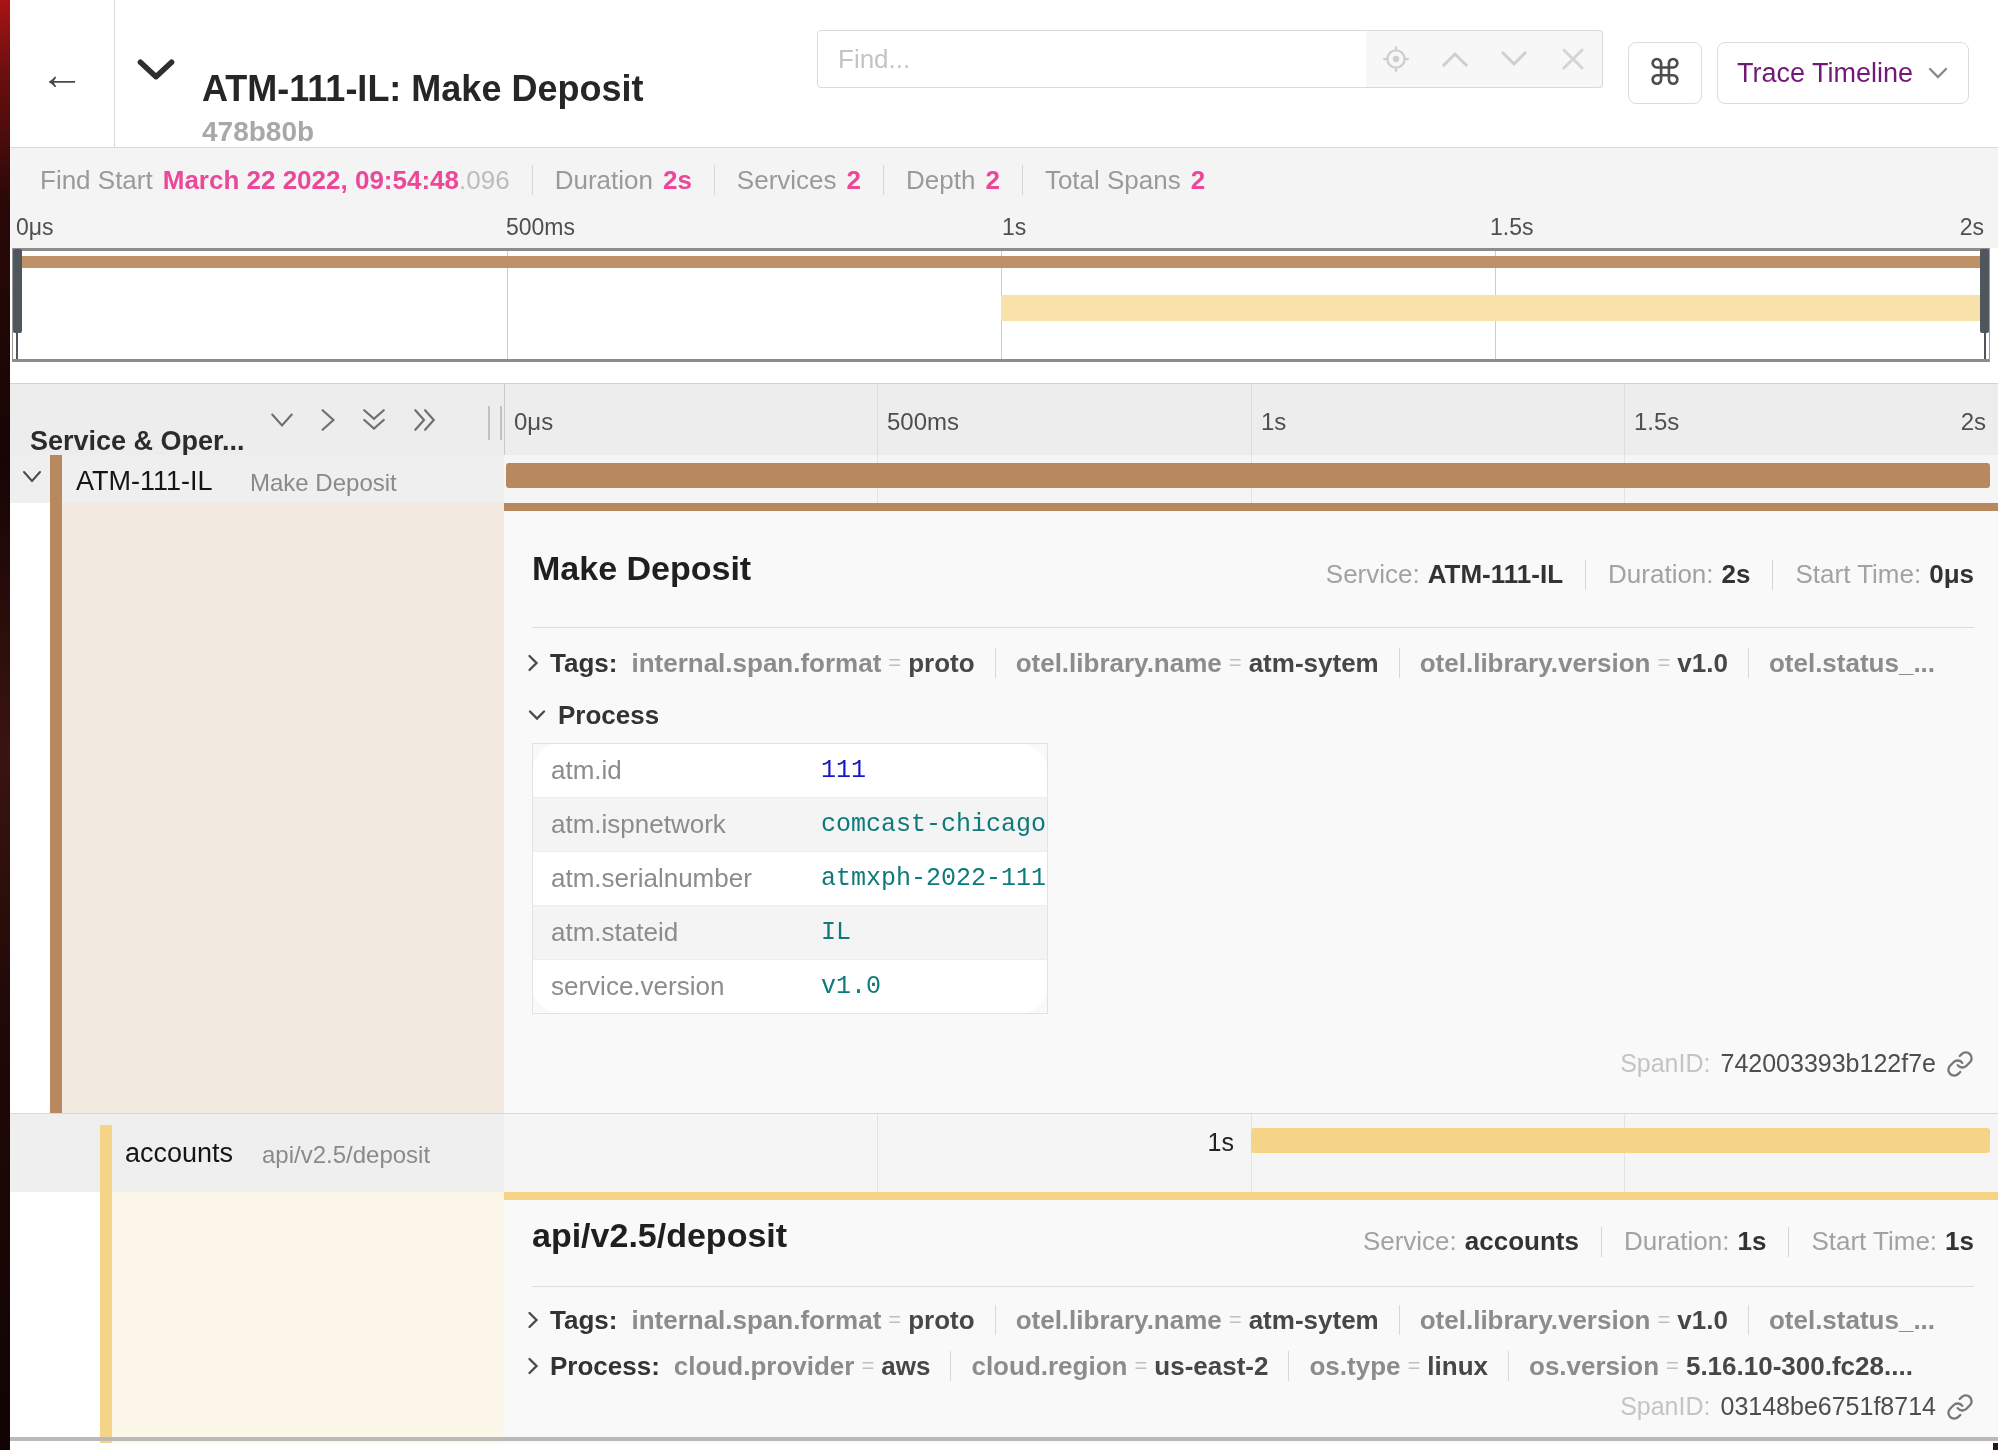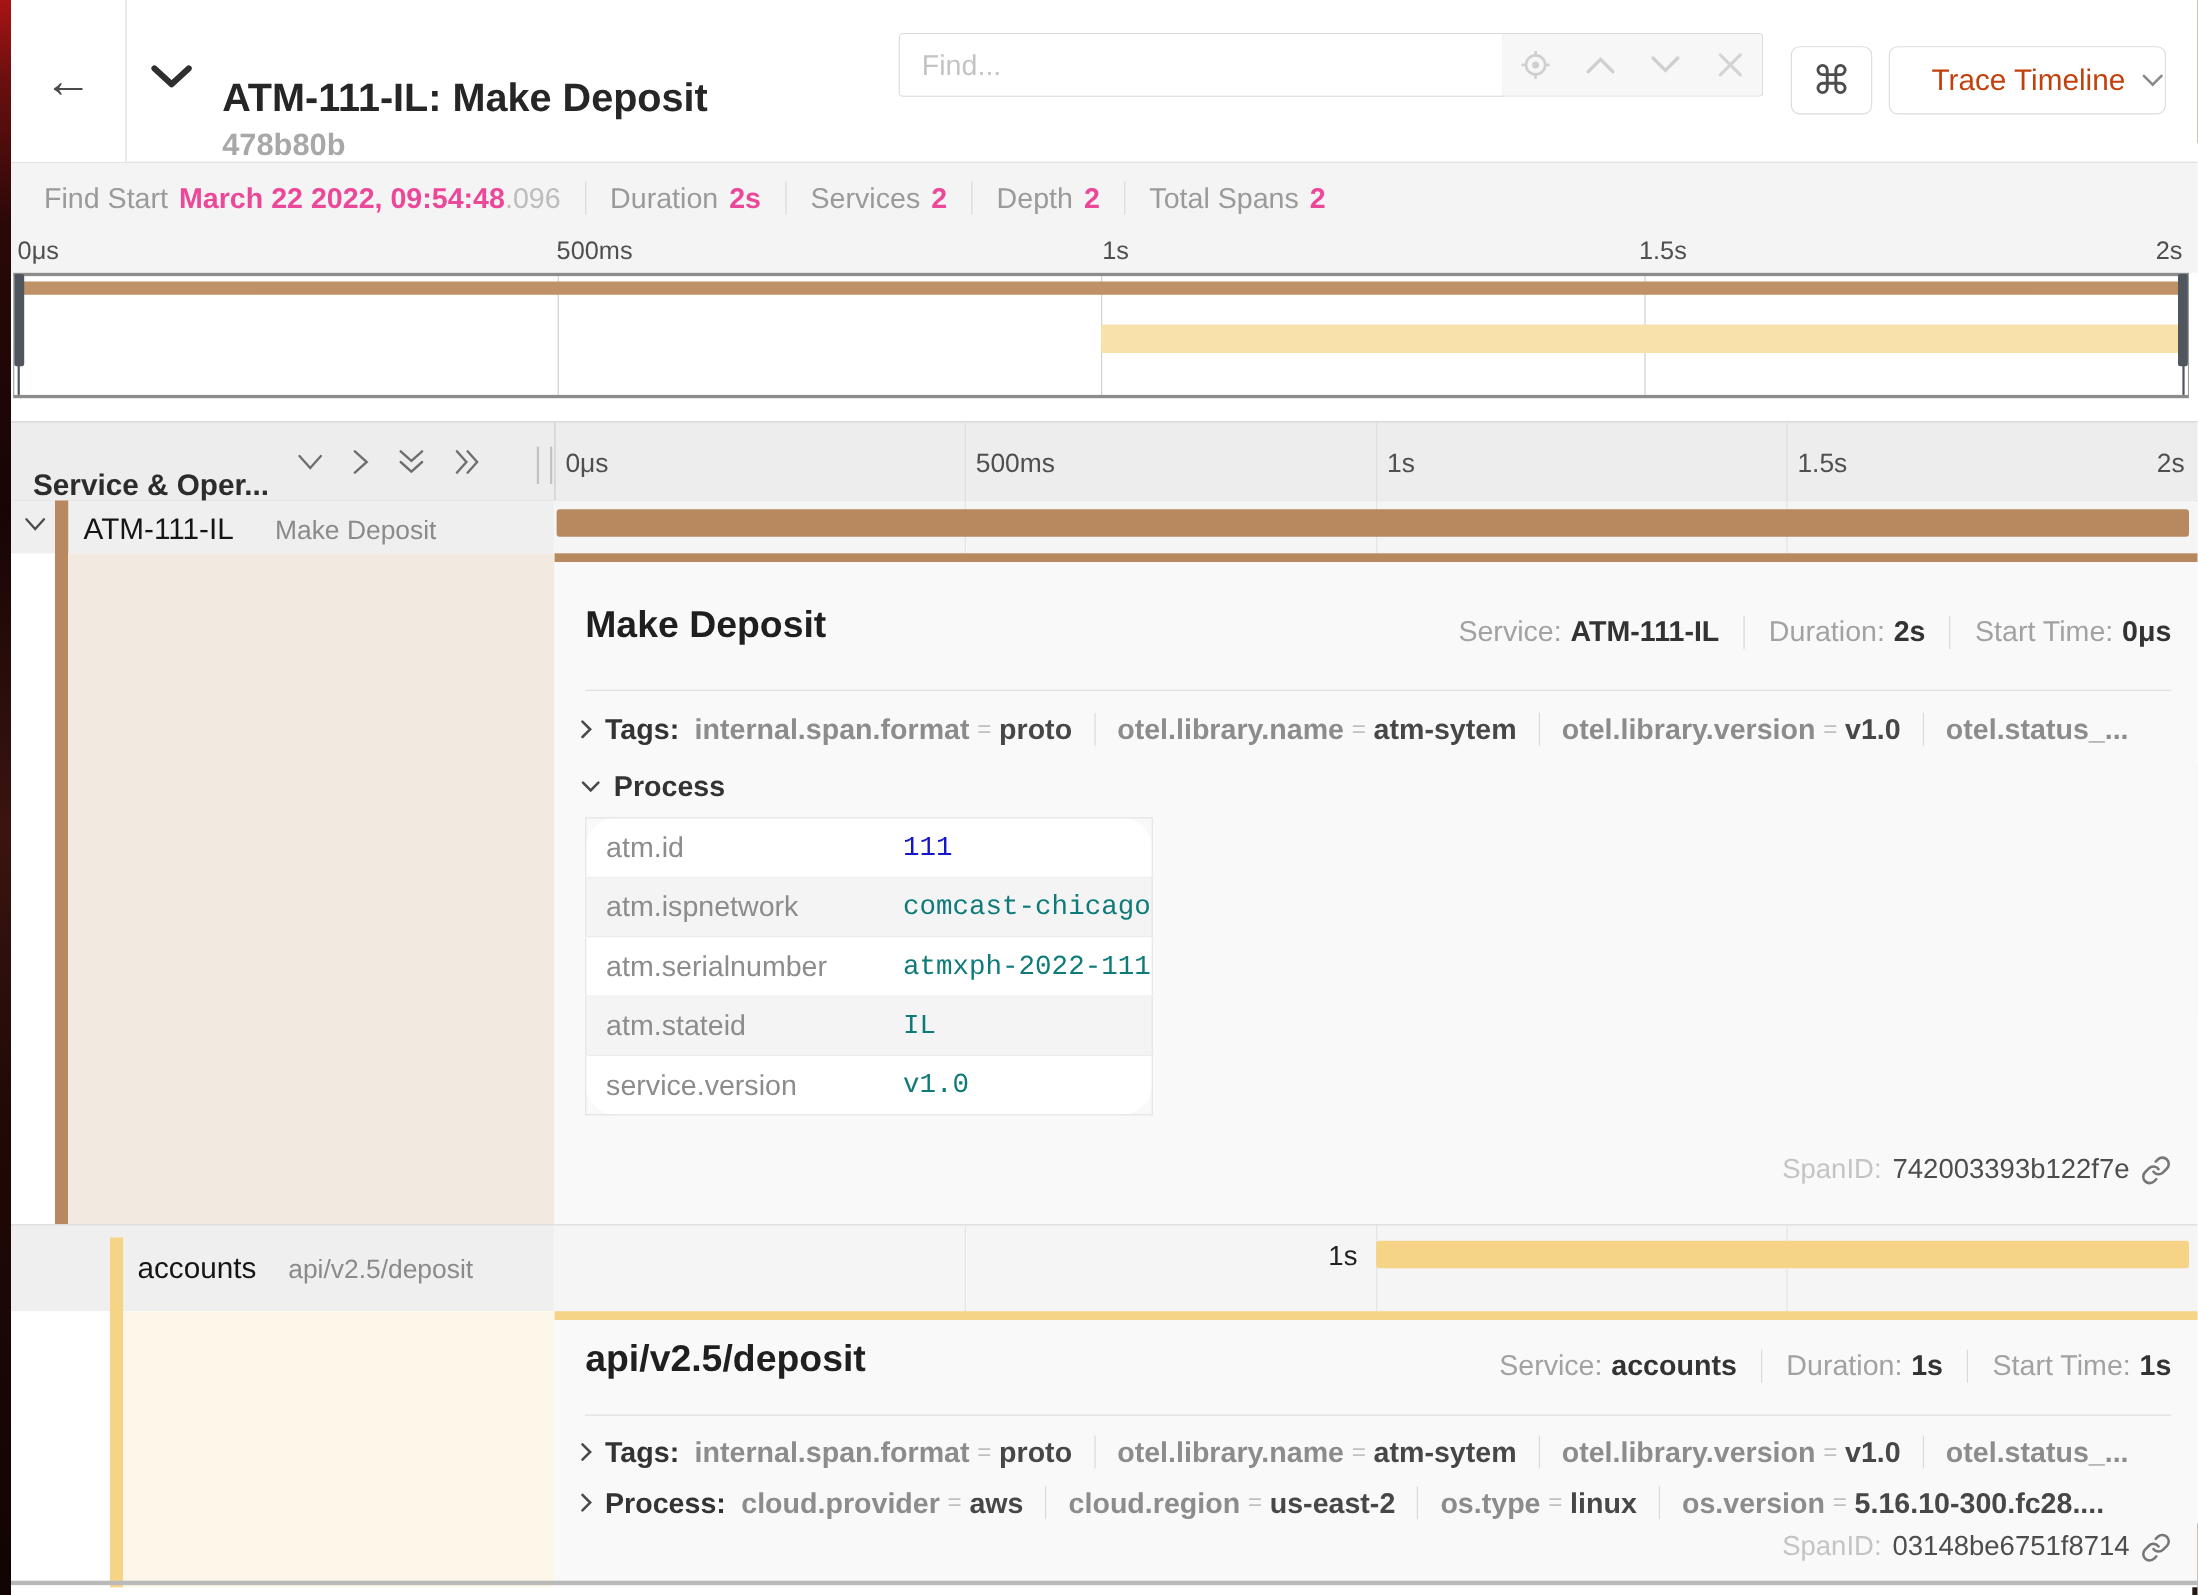--- a/index.html
+++ b/index.html
@@ -20,21 +20,21 @@
   .t-subtitle{font-size:28px;font-weight:bold;color:#a8a8a8;margin-top:6px;}
   .find-input{left:807px;top:30px;width:550px;height:58px;box-sizing:border-box;border:1px solid #d9d9d9;
     border-radius:4px 0 0 4px;font-size:26px;padding:0 20px;color:#444;outline:none;font-family:"Liberation Sans",sans-serif;}
   .find-input::placeholder{color:#c4c4c4;}
   .search-controls{left:1356px;top:30px;width:237px;height:58px;box-sizing:border-box;background:#f7f7f7;
     border:1px solid #d9d9d9;border-left:none;border-radius:0 4px 4px 0;display:flex;align-items:center;justify-content:space-around;}
   .sc-btn{display:flex;align-items:center;justify-content:center;width:44px;height:44px;cursor:pointer;}
   .cmd-btn{left:1618px;top:42px;width:72px;height:60px;border:1px solid #dcdcdc;border-radius:8px;background:#fff;
     display:flex;align-items:center;justify-content:center;font-size:36px;color:#4d4d4d;cursor:pointer;}
   .tt-btn{left:1707px;top:42px;width:250px;height:60px;border:1px solid #dcdcdc;border-radius:8px;background:#fff;
-    display:flex;align-items:center;justify-content:flex-end;gap:14px;font-size:27px;color:#c2410c;cursor:pointer;}
+    display:flex;align-items:center;justify-content:center;gap:14px;font-size:27px;color:#701a75;cursor:pointer;}
 
   
   .topgray{left:10px;top:148px;right:0;height:100px;background:#f4f4f4;}
   .meta-row{left:40px;top:148px;height:64px;display:flex;align-items:center;white-space:nowrap;}
   .meta-label{font-size:26px;color:#9a9a9a;margin-right:10px;}
   .meta-value{font-size:26px;font-weight:bold;color:#ec4899;}
   .meta-dim{font-size:26px;color:#bcbcbc;}
   .vdiv{width:1px;height:30px;background:#d6d6d6;margin:0 22px;}
 
   

